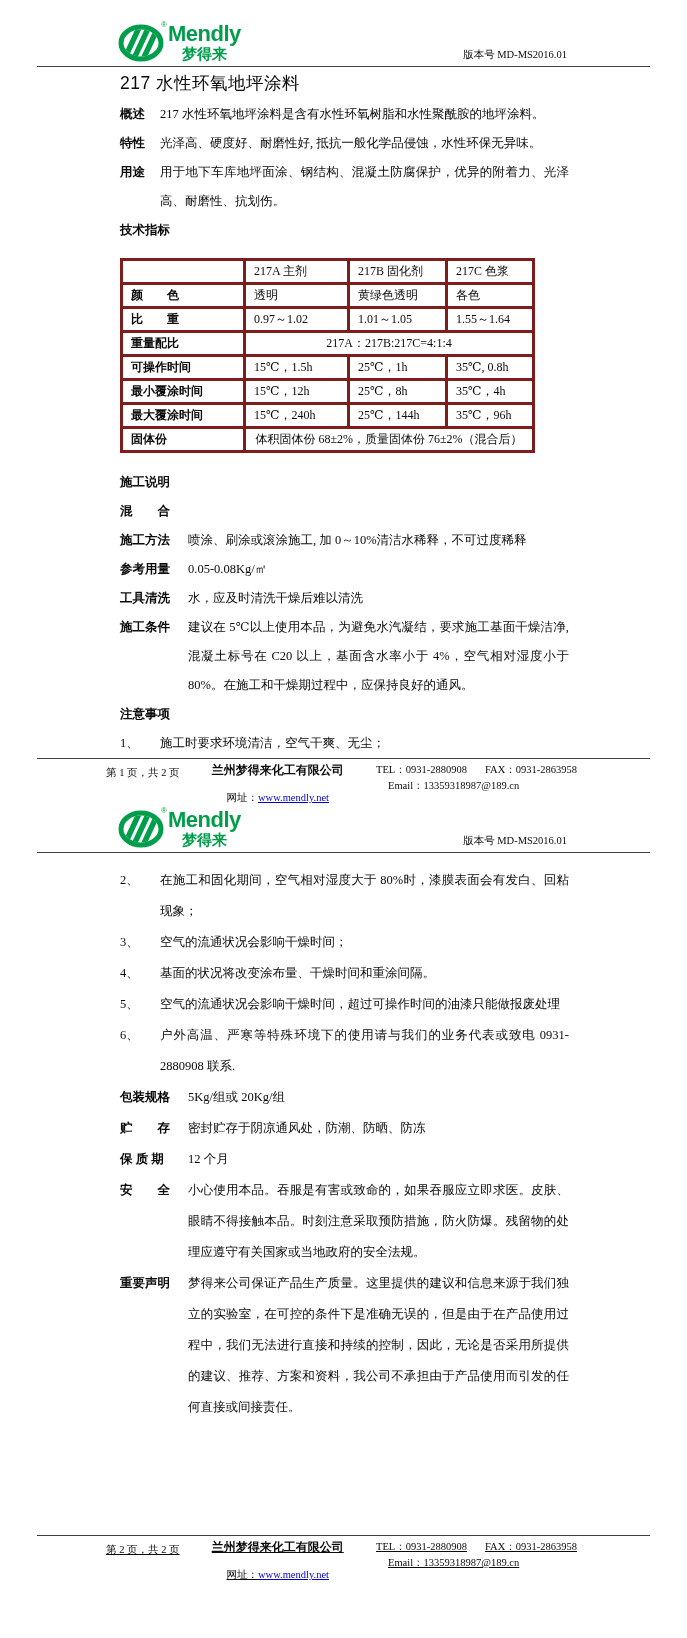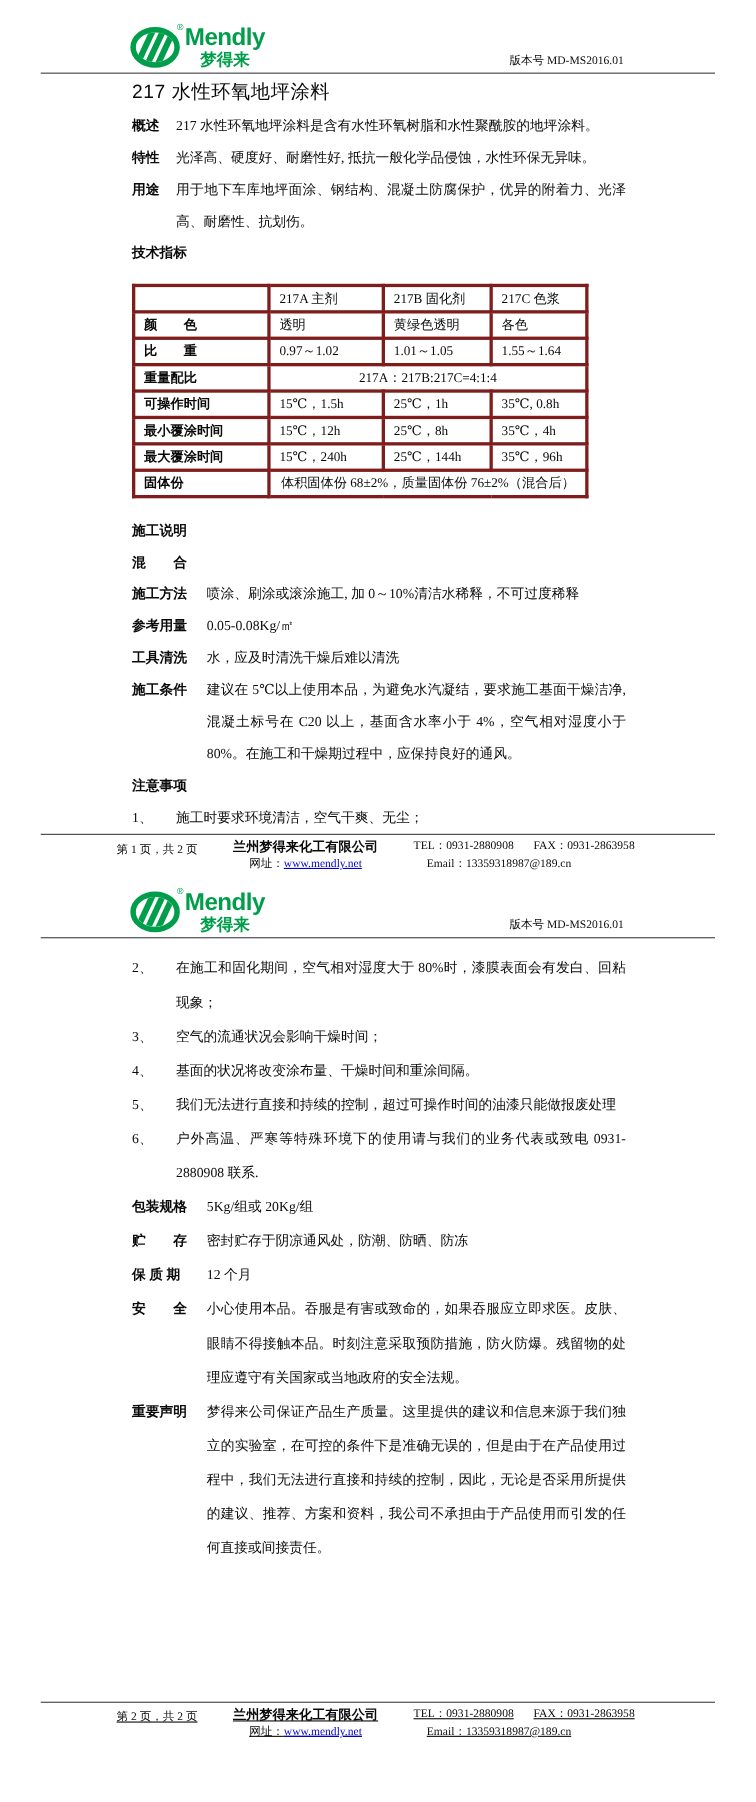--- a/index.html
+++ b/index.html
@@ -49,21 +49,21 @@
   #notes2 { margin-top:12px; }
 
   .footer { margin-top:auto; }
   #page-2 .footer { padding-bottom:56px;text-decoration:underline; }
   .f-rule { border-top:1.5px solid var(--rule); margin:0 37px; }
   .f-content { display:flex; justify-content:space-between;
                padding:4px 110px 0 106px; font-size:10.5px; line-height:14px; }
   .f-left { padding-top:3px; white-space:nowrap; }
   .f-center { text-align:center; }
   .f-company { font-weight:bold; font-size:12px; white-space:nowrap; }
-  .f-web { margin-top:2px; }
+  .f-web { margin-top:14px; }
   .f-right { white-space:nowrap; }
   .f-row1 { display:flex; gap:18px; }
   .f-email { margin-top:2px; margin-left:12px; }
   a.link { color:var(--link); text-decoration:underline; cursor:pointer; }
 </style>
 </head>
 <body>
 
 <div class="page" id="page-1">
   <div class="logo-row">
@@ -249,21 +249,21 @@
       <div class="note">
         <span class="num">3、</span>
         <span class="txt">空气的流通状况会影响干燥时间；</span>
       </div>
       <div class="note">
         <span class="num">4、</span>
         <span class="txt">基面的状况将改变涂布量、干燥时间和重涂间隔。</span>
       </div>
       <div class="note">
         <span class="num">5、</span>
-        <span class="txt">我们无法进行直接和持续的控制，超过可操作时间的油漆只能做报废处理</span>
+        <span class="txt">空气的流通状况会影响干燥时间，超过可操作时间的油漆只能做报废处理</span>
       </div>
       <div class="note">
         <span class="num">6、</span>
         <span class="txt">户外高温、严寒等特殊环境下的使用请与我们的业务代表或致电 0931-2880908 联系.</span>
       </div>
     </div>
   <div id="info">
       <div class="row lw68">
         <span class="lbl">包装规格</span>
         <span class="txt">5Kg/组或 20Kg/组</span>

